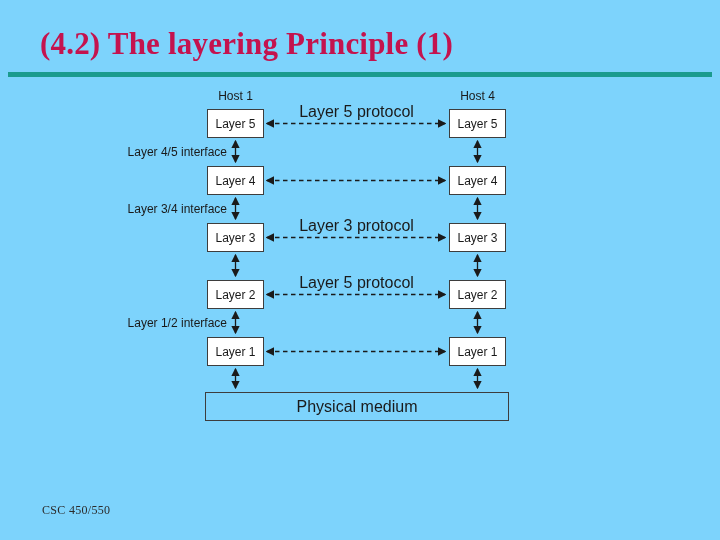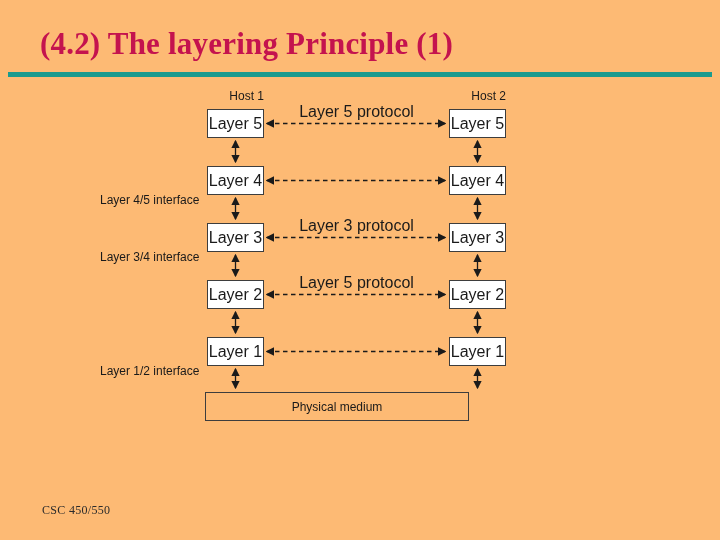--- a/index.html
+++ b/index.html
@@ -4,21 +4,21 @@
 <style>
   :root{
     --accent:#c4134e;
     --rule:#1b9b8e;
     --ink:#1a1a1a;
   }
   html,body{margin:0;padding:0;background:#888;}
   .slide{
     position:relative;
     width:720px;height:540px;
-    background:#fdba74;
+    background:#7dd3fc;
     overflow:hidden;
     font-family:"Liberation Sans",sans-serif;
   }
   .title{
     position:absolute;
     left:40px;top:26px;
     margin:0;
     width:660px;
     font-family:"Liberation Serif",serif;
     font-weight:700;
@@ -30,44 +30,44 @@
   .rule{
     position:absolute;
     left:8px;top:72px;
     width:704px;height:5px;
     background:var(--rule);
   }
   .diagram{position:absolute;left:0;top:0;width:720px;height:540px;}
   .arrows{position:absolute;left:0;top:0;pointer-events:none;}
   .hostlabel{
     position:absolute;width:57px;height:14px;
-    text-align:right;font-size:12px;line-height:14px;color:var(--ink);
+    text-align:center;font-size:12px;line-height:14px;color:var(--ink);
   }
   .lbox{
     position:absolute;width:57px;height:29px;
     box-sizing:border-box;
     border:1.4px solid #3d3d3d;
     background:#fff;
     display:flex;align-items:center;justify-content:center;
-    font-size:16px;color:var(--ink);
+    font-size:12px;color:var(--ink);
   }
   .iface{
     position:absolute;left:100px;width:127px;height:14px;
-    text-align:left;font-size:12px;line-height:14px;color:var(--ink);margin-top:48px;
+    text-align:right;font-size:12px;line-height:14px;color:var(--ink);
   }
   .proto{
     position:absolute;left:266px;width:181px;height:14px;
     text-align:center;font-size:16px;line-height:14px;color:var(--ink);
   }
   .pmedium{
-    position:absolute;left:205px;top:392px;width:264px;height:29px;
+    position:absolute;left:205px;top:392px;width:304px;height:29px;
     box-sizing:border-box;
     border:1.4px solid #3d3d3d;
     display:flex;align-items:center;justify-content:center;
-    font-size:12px;color:var(--ink);
+    font-size:16px;color:var(--ink);
   }
   .footer{
     position:absolute;left:42px;top:503px;
     font-family:"Liberation Serif",serif;
     font-size:12px;color:#2b2b2b;
     letter-spacing:0.3px;
   }
 </style>
 </head>
 <body>
@@ -101,21 +101,21 @@
 
         <line x1="267" y1="123.5" x2="445" y2="123.5" stroke-dasharray="4.5 3.5" marker-start="url(#arr)" marker-end="url(#arr)"></line>
         <line x1="267" y1="180.5" x2="445" y2="180.5" stroke-dasharray="4.5 3.5" marker-start="url(#arr)" marker-end="url(#arr)"></line>
         <line x1="267" y1="237.5" x2="445" y2="237.5" stroke-dasharray="4.5 3.5" marker-start="url(#arr)" marker-end="url(#arr)"></line>
         <line x1="267" y1="294.5" x2="445" y2="294.5" stroke-dasharray="4.5 3.5" marker-start="url(#arr)" marker-end="url(#arr)"></line>
         <line x1="267" y1="351.5" x2="445" y2="351.5" stroke-dasharray="4.5 3.5" marker-start="url(#arr)" marker-end="url(#arr)"></line>
       </g>
     </svg>
 
     <div class="hostlabel" style="left:207px;top:89px">Host 1</div>
-    <div class="hostlabel" style="left:449px;top:89px">Host 2</div>
+    <div class="hostlabel" style="left:449px;top:89px">Host 4</div>
 
     <div class="lbox" style="left:207px;top:109px">Layer 5</div>
     <div class="lbox" style="left:207px;top:166px">Layer 4</div>
     <div class="lbox" style="left:207px;top:223px">Layer 3</div>
     <div class="lbox" style="left:207px;top:280px">Layer 2</div>
     <div class="lbox" style="left:207px;top:337px">Layer 1</div>
 
     <div class="lbox" style="left:449px;top:109px">Layer 5</div>
     <div class="lbox" style="left:449px;top:166px">Layer 4</div>
     <div class="lbox" style="left:449px;top:223px">Layer 3</div>

